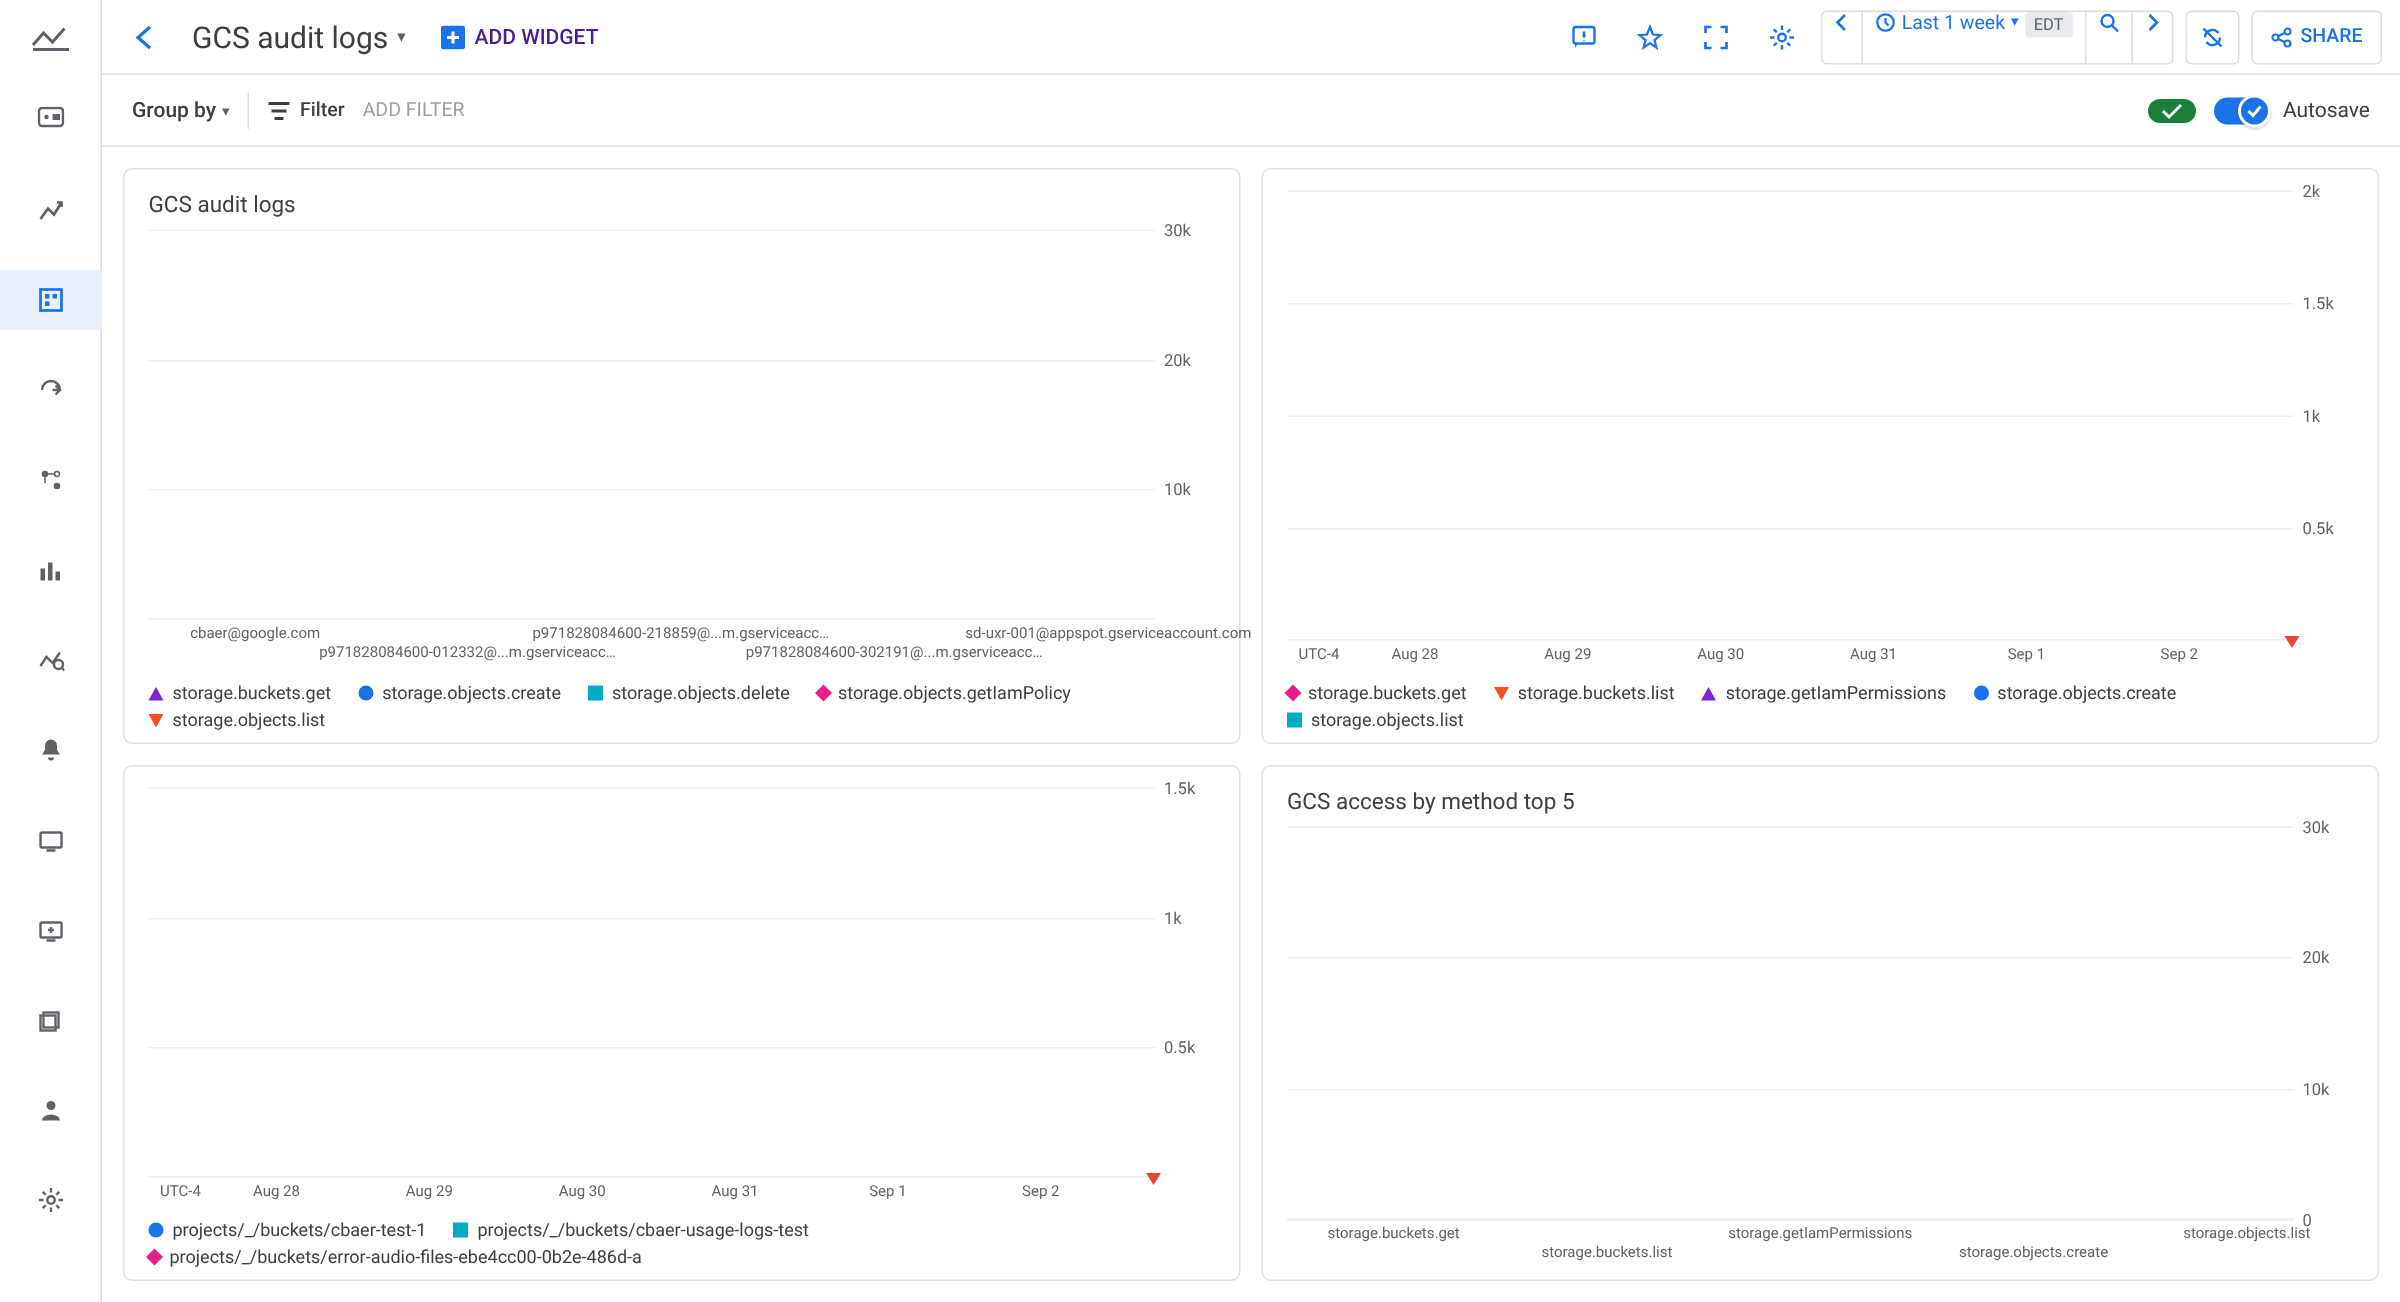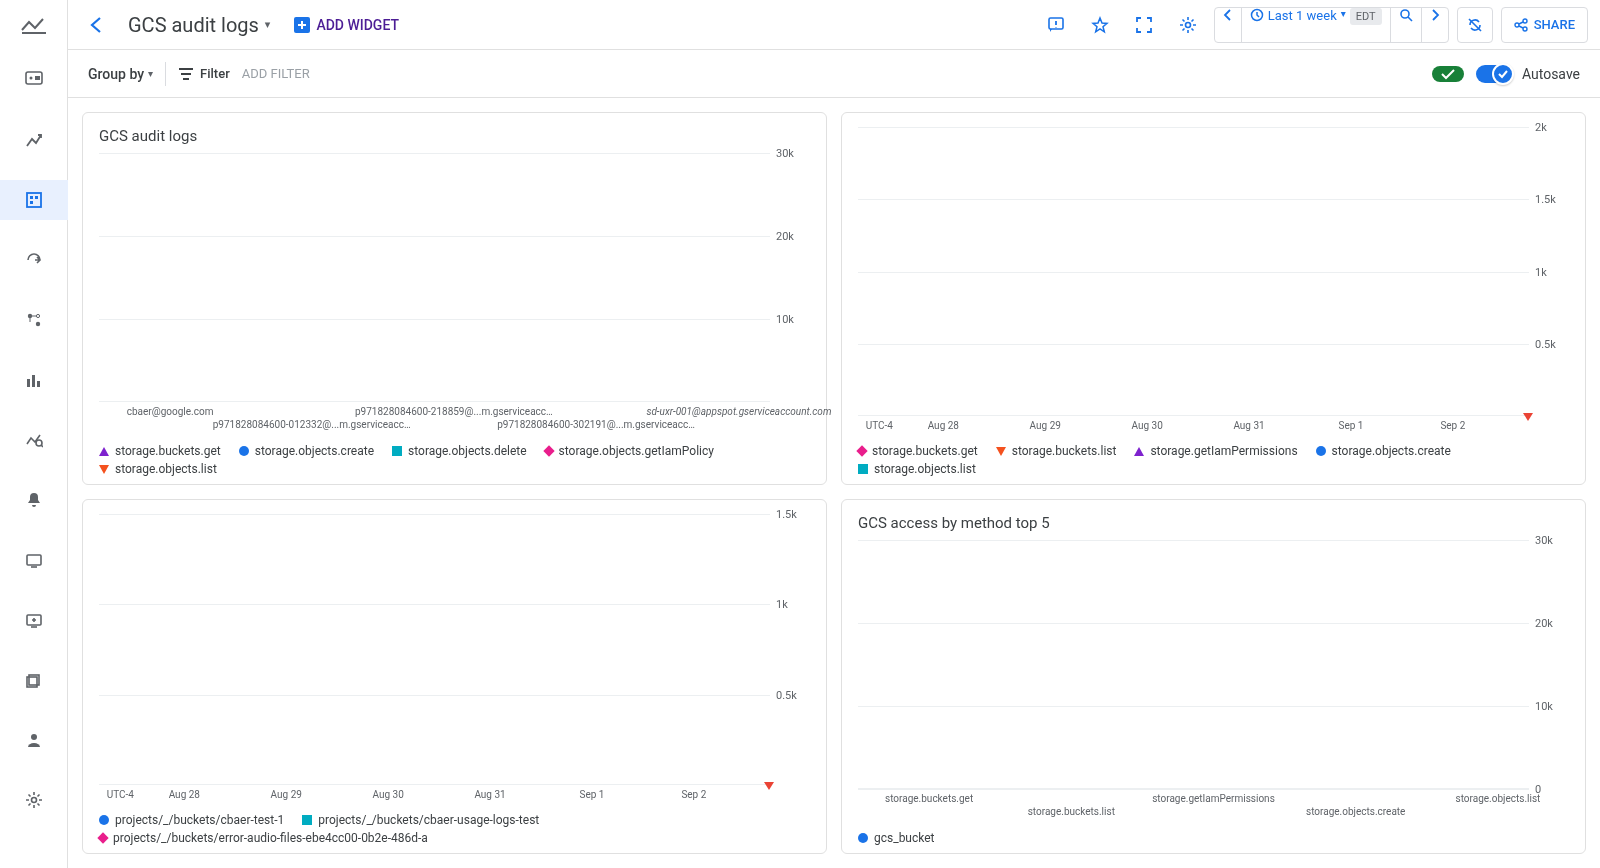--- a/index.html
+++ b/index.html
@@ -325,21 +325,21 @@
                 <div style="position: absolute; top: calc(0% - 6px);">30k</div>
                 <div style="position: absolute; top: calc(33.3333% - 6px);">20k</div>
                 <div style="position: absolute; top: calc(66.6667% - 6px);">10k</div>
               </div>
           </div>
           <div class="xaxis row2" id="c0-xaxis" style="position: relative; height: 28px;">
               <div class="xlabel" style="position: absolute; width: 28%; left: -4%; top: 0px; text-align: center;">cbaer@google.com</div>
               <div class="xlabel" style="position: absolute; width: 28%; left: 16%; top: 13px; text-align: center;">p971828084600-012332@...m.gserviceaccount.com</div>
               <div class="xlabel" style="position: absolute; width: 28%; left: 36%; top: 0px; text-align: center;">p971828084600-218859@...m.gserviceaccount.com</div>
               <div class="xlabel" style="position: absolute; width: 28%; left: 56%; top: 13px; text-align: center;">p971828084600-302191@...m.gserviceaccount.com</div>
-              <div class="xlabel" style="position: absolute; width: 28%; left: 76%; top: 0px; text-align: center; font-style: italic;">sd-uxr-001@appspot.gserviceaccount.com</div>
+              <div class="xlabel" style="position: absolute; width: 28%; left: 76%; top: 0px; text-align: center;">sd-uxr-001@appspot.gserviceaccount.com</div>
             </div>
           <div class="legend" id="c0-legend">
               <div class="legend-item">
                 <span class="m-tri-up" style="border-bottom-color: rgb(126, 34, 206);"></span>
                 <span>storage.buckets.get</span>
               </div>
               <div class="legend-item">
                 <span class="marker m-circle" style="background: rgb(26, 115, 232);"></span>
                 <span>storage.objects.create</span>
               </div>
@@ -900,24 +900,18 @@
                 <div style="position: absolute; top: calc(100% - 6px);">0</div>
               </div>
           </div>
           <div class="xaxis row2" id="c3-xaxis" style="position: relative; height: 28px;">
               <div class="xlabel" style="position: absolute; width: 26%; left: -3%; top: 0px; text-align: center;">storage.buckets.get</div>
               <div class="xlabel" style="position: absolute; width: 26%; left: 17%; top: 13px; text-align: center;">storage.buckets.list</div>
               <div class="xlabel" style="position: absolute; width: 26%; left: 37%; top: 0px; text-align: center;">storage.getIamPermissions</div>
               <div class="xlabel" style="position: absolute; width: 26%; left: 57%; top: 13px; text-align: center;">storage.objects.create</div>
               <div class="xlabel" style="position: absolute; width: 26%; left: 77%; top: 0px; text-align: center;">storage.objects.list</div>
             </div>
-          <div class="legend" id="c3-legend">
-              <div class="legend-item">
-                <span class="marker m-circle" style="background: rgb(26, 115, 232);"></span>
-                <span>gcs_bucket</span>
-              </div>
-            </div>
         </div>
       </div>
 
     </div>
   </div>
 </div>
 
 </body></html>

